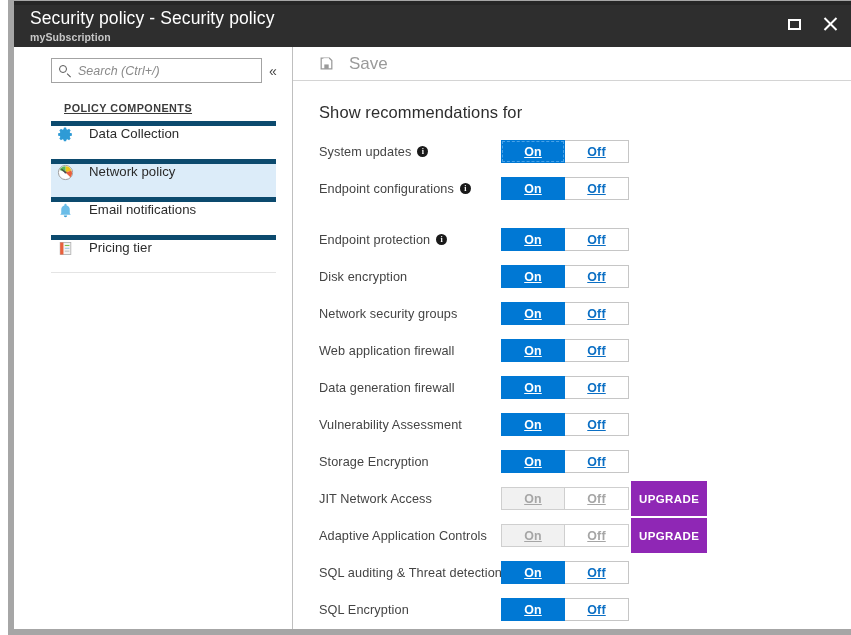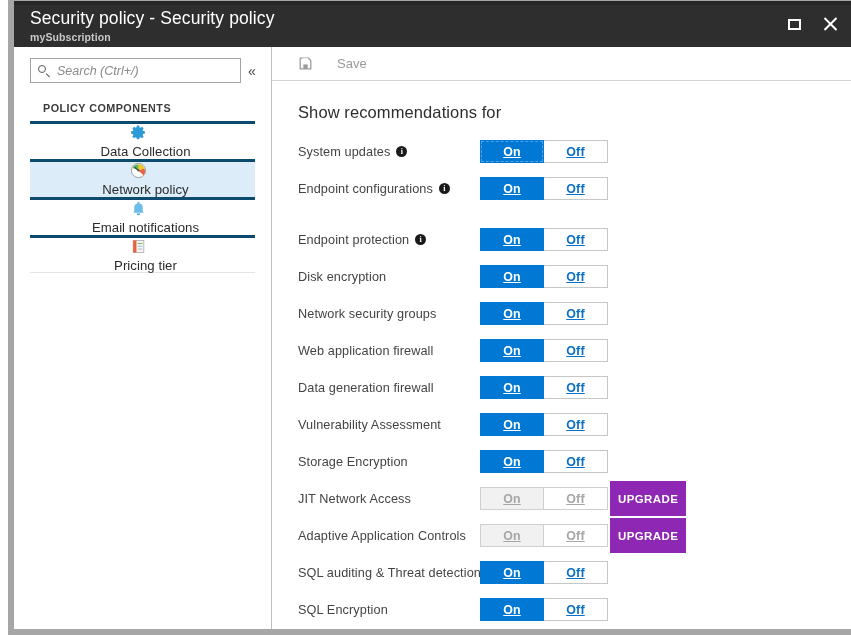--- a/index.html
+++ b/index.html
@@ -110,20 +110,21 @@
   }
 
   
   .sidebar {
     flex: 0 0 258px;
     width: 258px;
     box-sizing: border-box;
     border-right: 1px solid #bfbfbf;
     background: #ffffff;
     padding: 0;
+    margin-left: 21px;
   }
   .search-row {
     display: flex;
     align-items: center;
     padding: 11px 8px 0 16px;
   }
   .search-box {
     flex: 1 1 auto;
     height: 25px;
     border: 1px solid #a3a3a3;
@@ -184,35 +185,34 @@
     cursor: pointer;
     user-select: none;
   }
 
   .section-header {
     padding: 19px 0 7px 29px;
     font-size: 10.8px;
     font-weight: 700;
     letter-spacing: 0.45px;
     color: #3b3b3b;
+    text-decoration: underline;
   }
 
   .nav-list {
     padding: 0 16px 0 16px;
   }
   .nav-item {
     position: relative;
     height: 38px;
     display: flex;
-    align-items: center;
-    border-top: 3px solid #0c4a6e;
+    border-top: 5px solid #0c4a6e;
     padding-left: 6px;
     box-sizing: border-box;
     cursor: pointer;
-    flex-direction: column;
   }
   .nav-item:last-child {
     border-bottom: 1px solid #e4e4e4;
   }
   .nav-item.selected {
     background: #dcecf9;
   }
   .nav-icon {
     flex: 0 0 auto;
     width: 20px;
@@ -250,23 +250,23 @@
     height: 34px;
     border-bottom: 1px solid #d4d4d4;
     display: flex;
     align-items: center;
     padding-left: 26px;
     box-sizing: border-box;
   }
   .save-btn {
     display: flex;
     align-items: center;
-    gap: 24px;
+    gap: 15px;
     color: #9a9a9a;
-    font-size: 13px;
+    font-size: 17px;
     cursor: default;
   }
   .floppy {
     width: 15px;
     height: 15px;
     position: relative;
   }
 
   .panel {
     flex: 1 1 auto;

